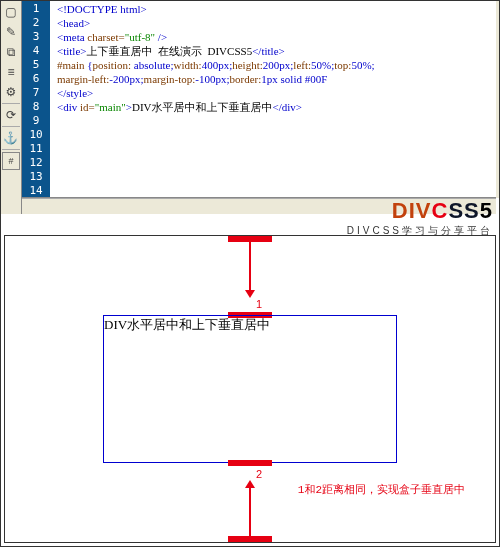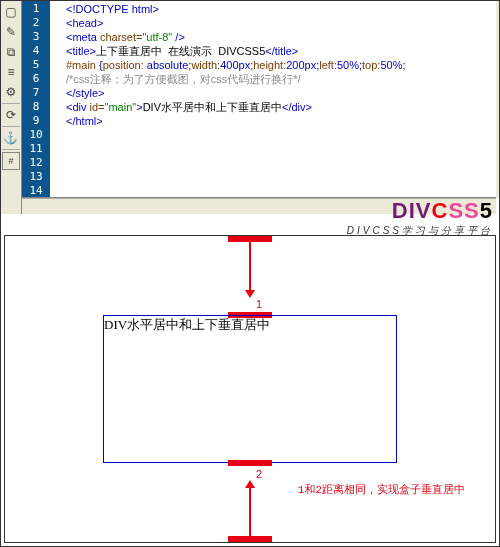--- a/index.html
+++ b/index.html
@@ -2,29 +2,29 @@
 <html><head>
 <meta charset="utf-8">
 <style>
 * { box-sizing: border-box; margin: 0; padding: 0; }
 body { font-family: "Microsoft YaHei", Arial, sans-serif; font-size: 11px; background: #fff; width: 500px; height: 547px; border: 1px solid #333; position: relative; overflow: hidden; }
 .toolbar { position: absolute; left: 0; top: 0; width: 21px; height: 213px; background: #ece9d8; border-right: 1px solid #888; }
 .toolbar .ico { width: 18px; height: 18px; margin: 2px auto; display: flex; align-items: center; justify-content: center; color: #444; font-size: 12px; }
 .toolbar hr { border: 0; border-top: 1px solid #aaa; margin: 2px 1px; }
 .editor-wrap { position: absolute; left: 21px; top: 0; right: 3px; height: 197px; background: #fff; border-bottom: 1px solid #888; display: flex; }
 .gutter { width: 28px; background: #0b548c; color: #fff; font-family: Consolas, monospace; font-size: 11px; text-align: center; padding-top: 1px; line-height: 14px; }
-.code { flex: 1; font-family: Liberation Sans, sans-serif; font-size: 11px; line-height: 14px; padding: 1px 16px; overflow: hidden; position: relative; }
+.code { flex: 1; font-family: Liberation Serif, serif; font-size: 11px; line-height: 14px; padding: 1px 7px; overflow: hidden; position: relative; }
 .code .ln { white-space: pre; }
 .blue { color: #0000cc; } .brown { color: #7b3900; } .green { color: #098600; } .gray { color: #888; } .text { color: #000; margin-top: 12px; }
 .scroll-v { position: absolute; top: 0; right: 0; width: 3px; height: 197px; background: #ece9d8; }
 .scroll-h { position: absolute; left: 21px; right: 3px; top: 197px; height: 16px; background: #ece9d8; border-top: 1px solid #aaa; }
 .logo-area { position: absolute; top: 197px; right: 6px; text-align: right; }
 .logo { font-size: 22px; font-weight: bold; letter-spacing: 1px; }
-.logo .d { color: #701a75; } .logo .c { color: #e60012; } .logo .s { color: #ec4899; } .logo .n { color: #000; }
-.logo-sub { font-size: 10px; color: #333; letter-spacing: 3px; font-style: italic; }
+.logo .d { color: #c2410c; } .logo .c { color: #e60012; } .logo .s { color: #0f172a; } .logo .n { color: #000; }
+.logo-sub { font-size: 10px; color: #333; letter-spacing: 3px; }
 .preview { position: absolute; left: 3px; top: 234px; right: 3px; bottom: 3px; border: 1px solid #333; background: #fff; }
 .box { position: absolute; left: 50%; top: 50%; width: 294px; height: 148px; margin-left: -147px; margin-top: -74px; border: 1px solid #0000d0; font-size: 13px; font-family: SimSun, serif; }
 .mark { position: absolute; left: 50%; width: 44px; margin-left: -22px; height: 6px; background: #e60012; }
 .mark.top { top: 0; } .mark.mid1 { top: 76px; } .mark.mid2 { bottom: 76px; } .mark.bot { bottom: 0; }
 .arrow { position: absolute; left: 50%; width: 2px; margin-left: -1px; background: #e60012; }
 .arrow::after { content: ""; position: absolute; left: -4px; width: 0; height: 0; border-left: 5px solid transparent; border-right: 5px solid transparent; }
 .arrow.a1 { top: 6px; height: 48px; } .arrow.a1::after { bottom: -8px; border-top: 8px solid #e60012; }
 .arrow.a2 { bottom: 6px; height: 48px; } .arrow.a2::after { top: -8px; border-bottom: 8px solid #e60012; }
 .num { position: absolute; left: 50%; margin-left: 6px; color: #e60012; font-size: 11px; }
 .num.n1 { top: 62px; } .num.n2 { bottom: 62px; }
@@ -63,24 +63,23 @@
       <div>12</div>
       <div>13</div>
       <div>14</div>
     </div>
   <div class="code" id="code">
       <div class="ln"><span class="blue">&lt;!DOCTYPE html&gt;</span></div>
       <div class="ln"><span class="blue">&lt;head&gt;</span></div>
       <div class="ln"><span class="blue">&lt;meta </span><span class="brown">charset=</span><span class="green">"utf-8"</span><span class="blue"> /&gt;</span></div>
       <div class="ln"><span class="blue">&lt;title&gt;</span><span class="text">上下垂直居中  在线演示  DIVCSS5</span><span class="blue">&lt;/title&gt;</span></div>
       <div class="ln"><span class="brown">#main </span><span class="blue">{</span><span class="brown">position:</span><span class="blue"> absolute;</span><span class="brown">width:</span><span class="blue">400px;</span><span class="brown">height:</span><span class="blue">200px;</span><span class="brown">left:</span><span class="blue">50%;</span><span class="brown">top:</span><span class="blue">50%;</span></div>
-      <div class="ln"><span class="gray">/*css注释：为了方便截图，对css代码进行换行*/</span></div>
+      <div class="ln"><span class="brown">margin-left:</span><span class="blue">-200px;</span><span class="brown">margin-top:</span><span class="blue">-100px;</span><span class="brown">border:</span><span class="blue">1px solid #00F</span></div>
       <div class="ln"><span class="blue">&lt;/style&gt;</span></div>
       <div class="ln"><span class="blue">&lt;div </span><span class="brown">id=</span><span class="green">"main"</span><span class="blue">&gt;</span><span class="text">DIV水平居中和上下垂直居中</span><span class="blue">&lt;/div&gt;</span></div>
-      <div class="ln"><span class="blue">&lt;/html&gt;</span></div>
     </div>
 </div>
 <div class="scroll-v"></div>
 <div class="scroll-h"></div>
 
 <div class="logo-area">
   <div class="logo"><span class="d">DIV</span><span class="c">C</span><span class="s">SS</span><span class="n">5</span></div>
   <div class="logo-sub">DIVCSS学习与分享平台</div>
 </div>
 

